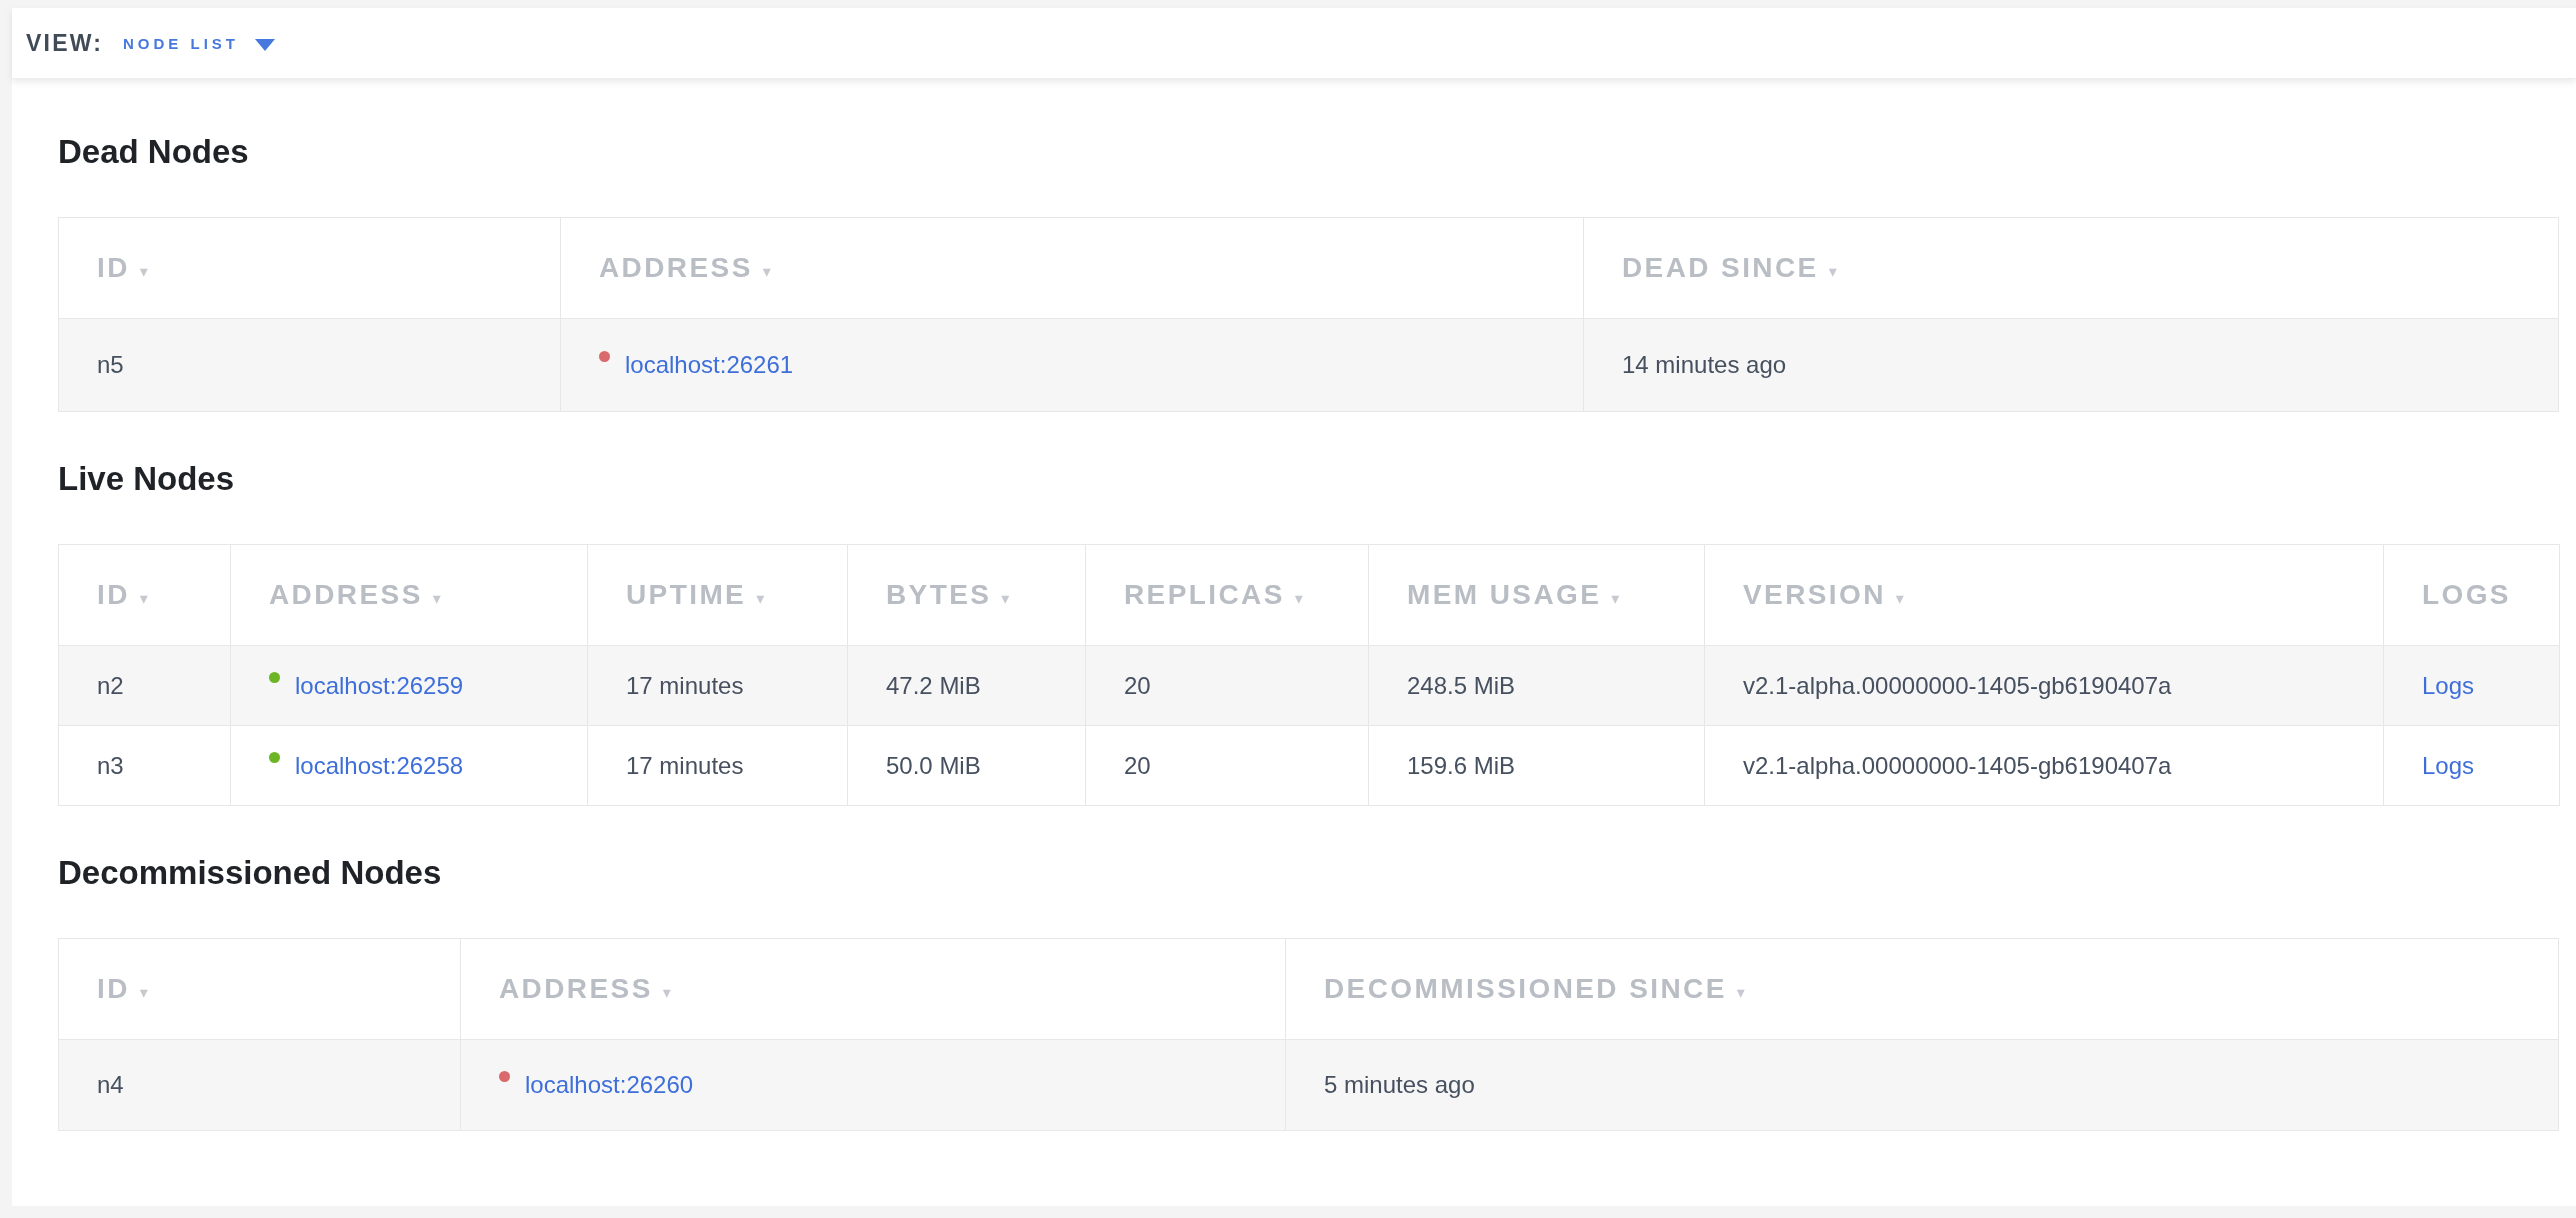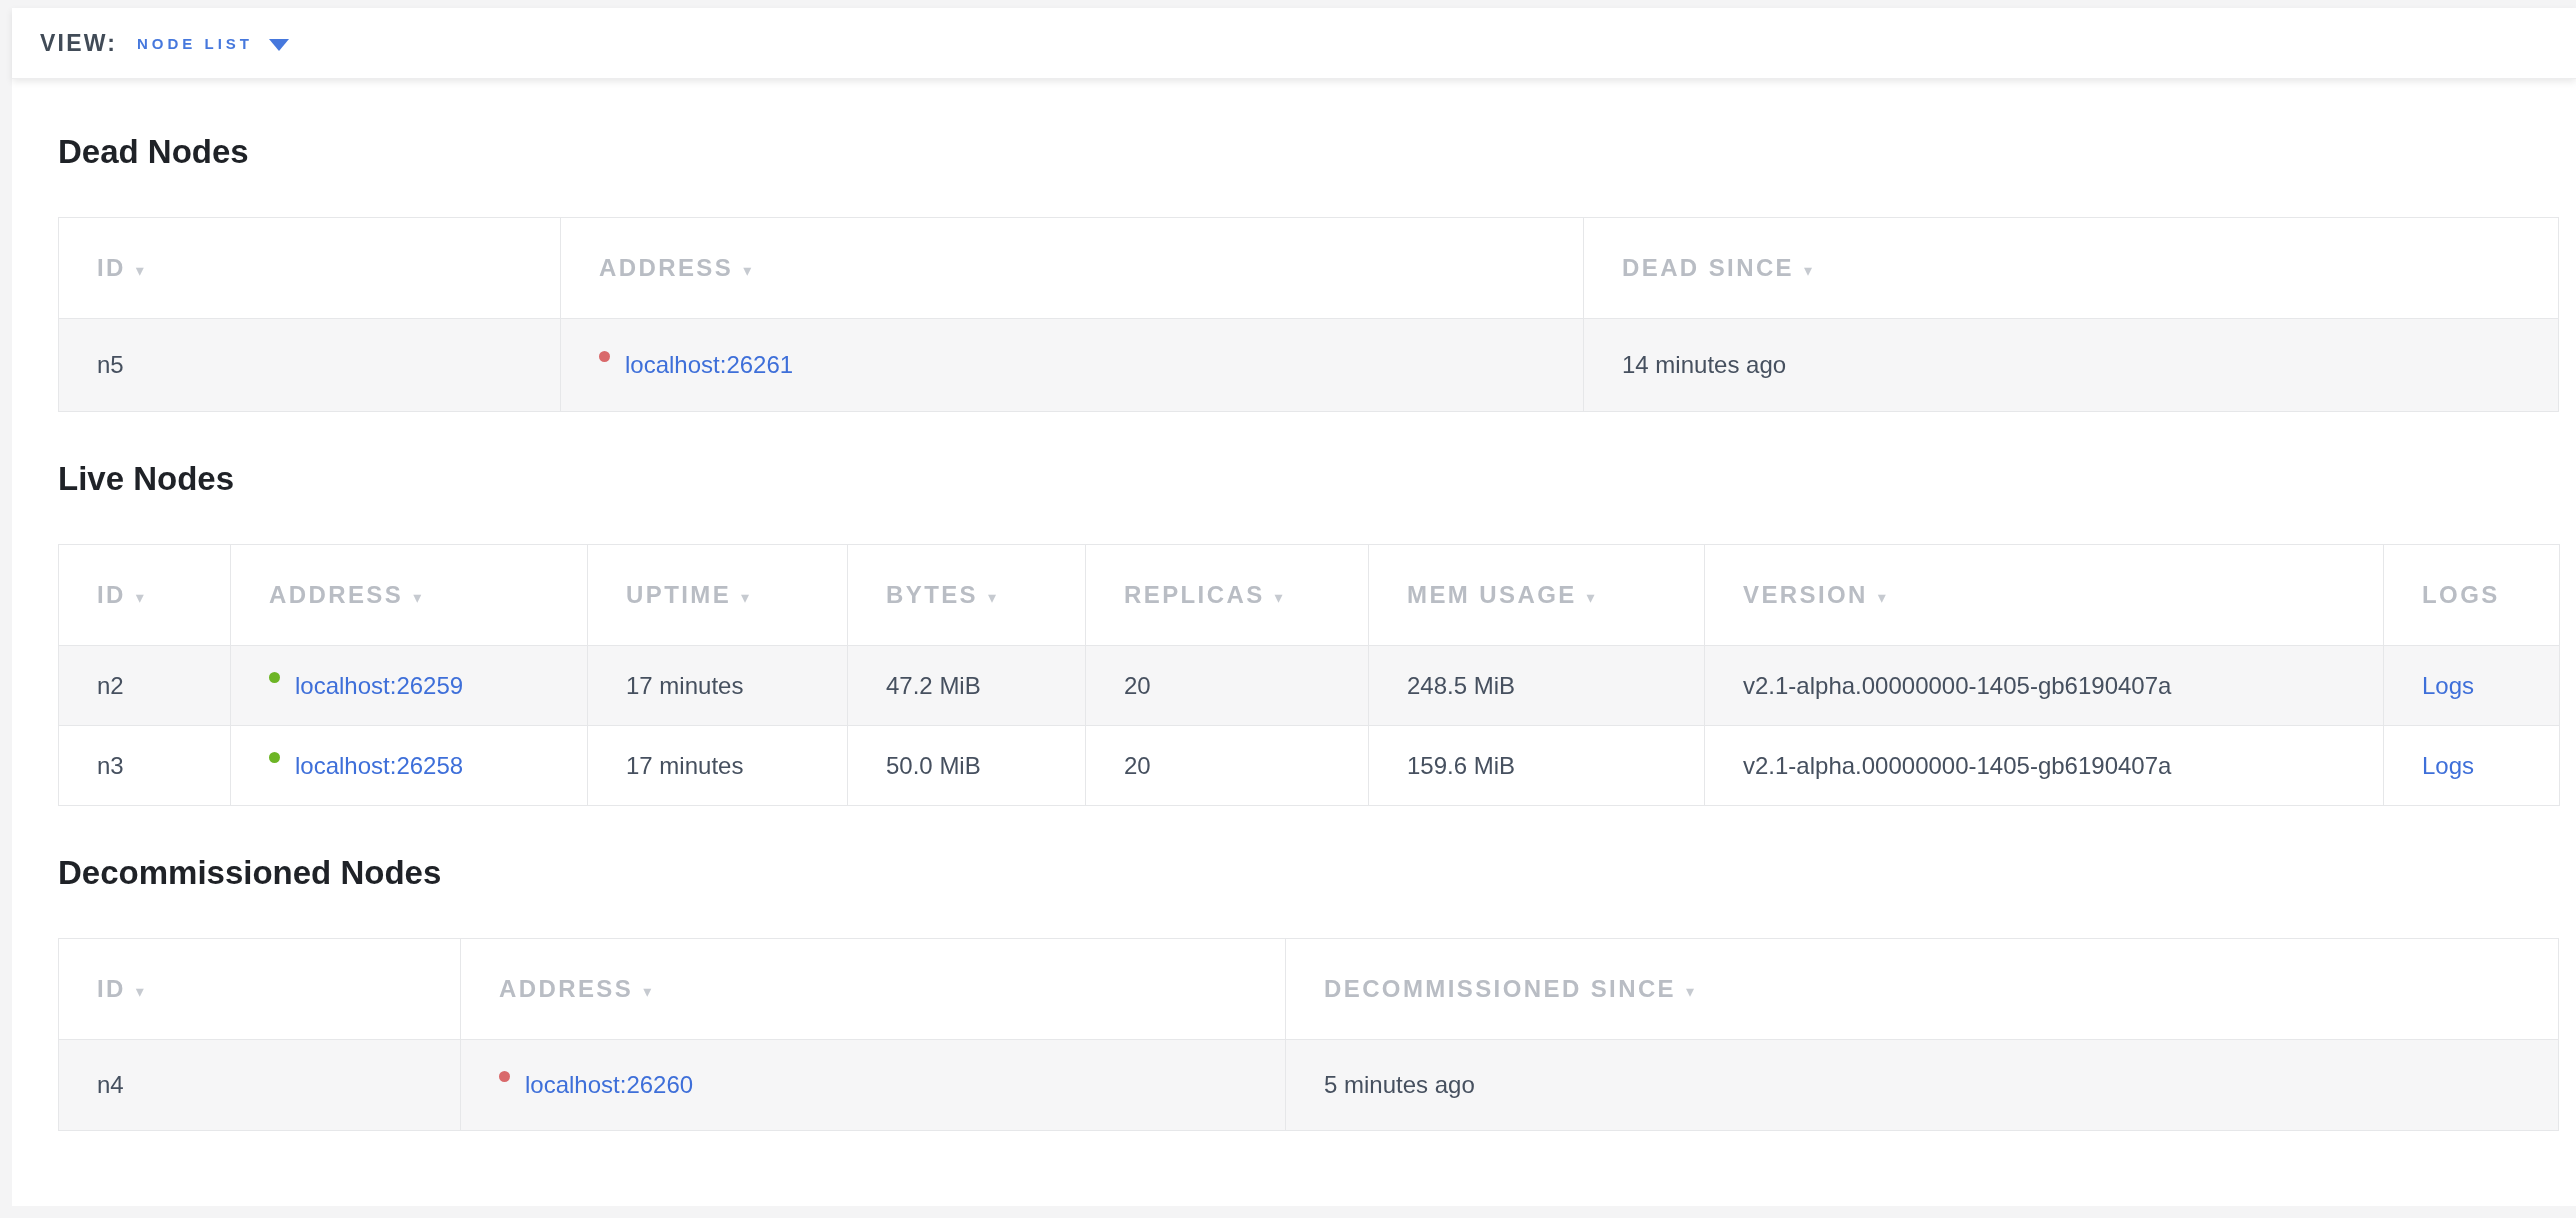--- a/index.html
+++ b/index.html
@@ -22,21 +22,21 @@
     background:var(--page-bg);
     position:relative;overflow:hidden;
     font-family:"Liberation Sans","DejaVu Sans",sans-serif;
   }
   .panel{
     position:absolute;left:12px;top:8px;right:0;height:1198px;
     background:#ffffff;
   }
   .topbar{
     height:71px;display:flex;align-items:center;
-    padding-left:28px;background:#fff;
+    padding-left:14px;background:#fff;
     border-bottom:1px solid #ededee;
     box-shadow:0 3px 7px rgba(0,0,0,0.09);
     position:relative;z-index:2;
   }
   .view-label{
     font-size:23px;font-weight:700;letter-spacing:2.2px;
     color:var(--topbar-text);
   }
   .view-selector{
     display:flex;align-items:center;cursor:pointer;margin-left:20px;
@@ -62,21 +62,21 @@
     width:2501px;background:#fff;
   }
   .node-table th,.node-table td{
     border:1px solid var(--border);
     text-align:left;vertical-align:middle;
     padding:0 0 0 38px;
     overflow:hidden;white-space:nowrap;
   }
   .node-table th{
     height:101px;
-    font-size:24px;font-weight:700;letter-spacing:2.4px;
+    font-size:28px;font-weight:700;letter-spacing:2.4px;
     color:var(--header-gray);
   }
   .node-table td{
     font-size:24px;color:var(--text-dark);
   }
   .t-dead td{height:93px;}
   .t-live td{height:80px;}
   .t-decomm td{height:91px;}
   .node-table tbody tr:nth-child(odd){background:var(--row-alt);}
   .sort-caret{color:#c6cad0;font-size:16px;margin-left:10px;}

